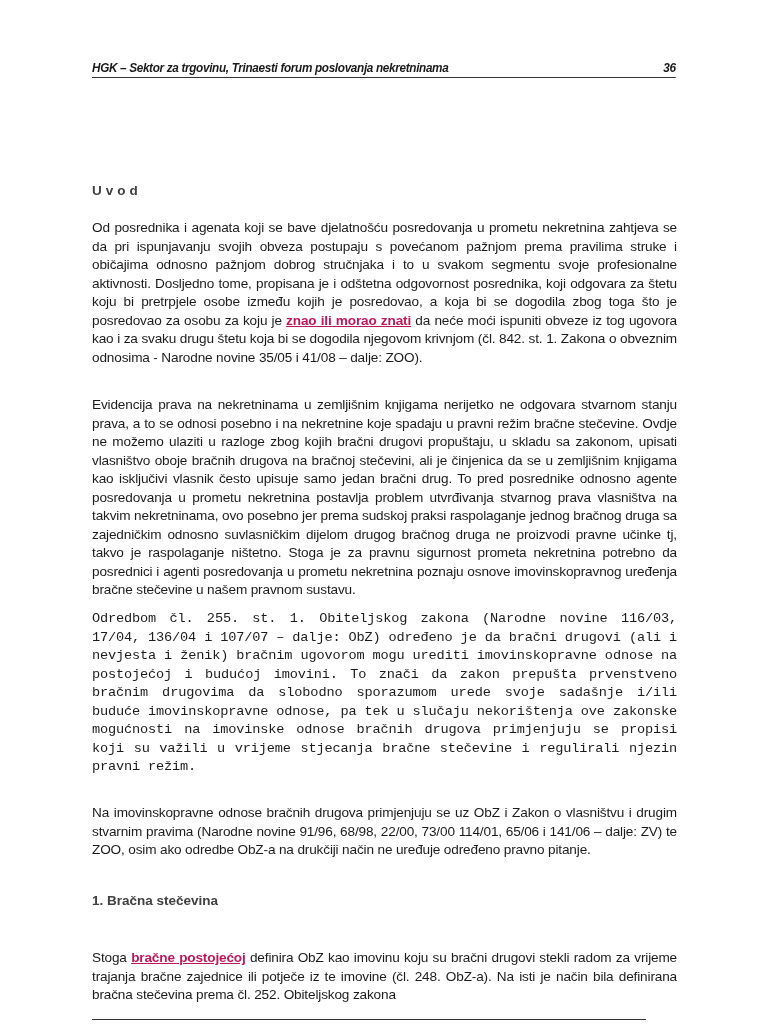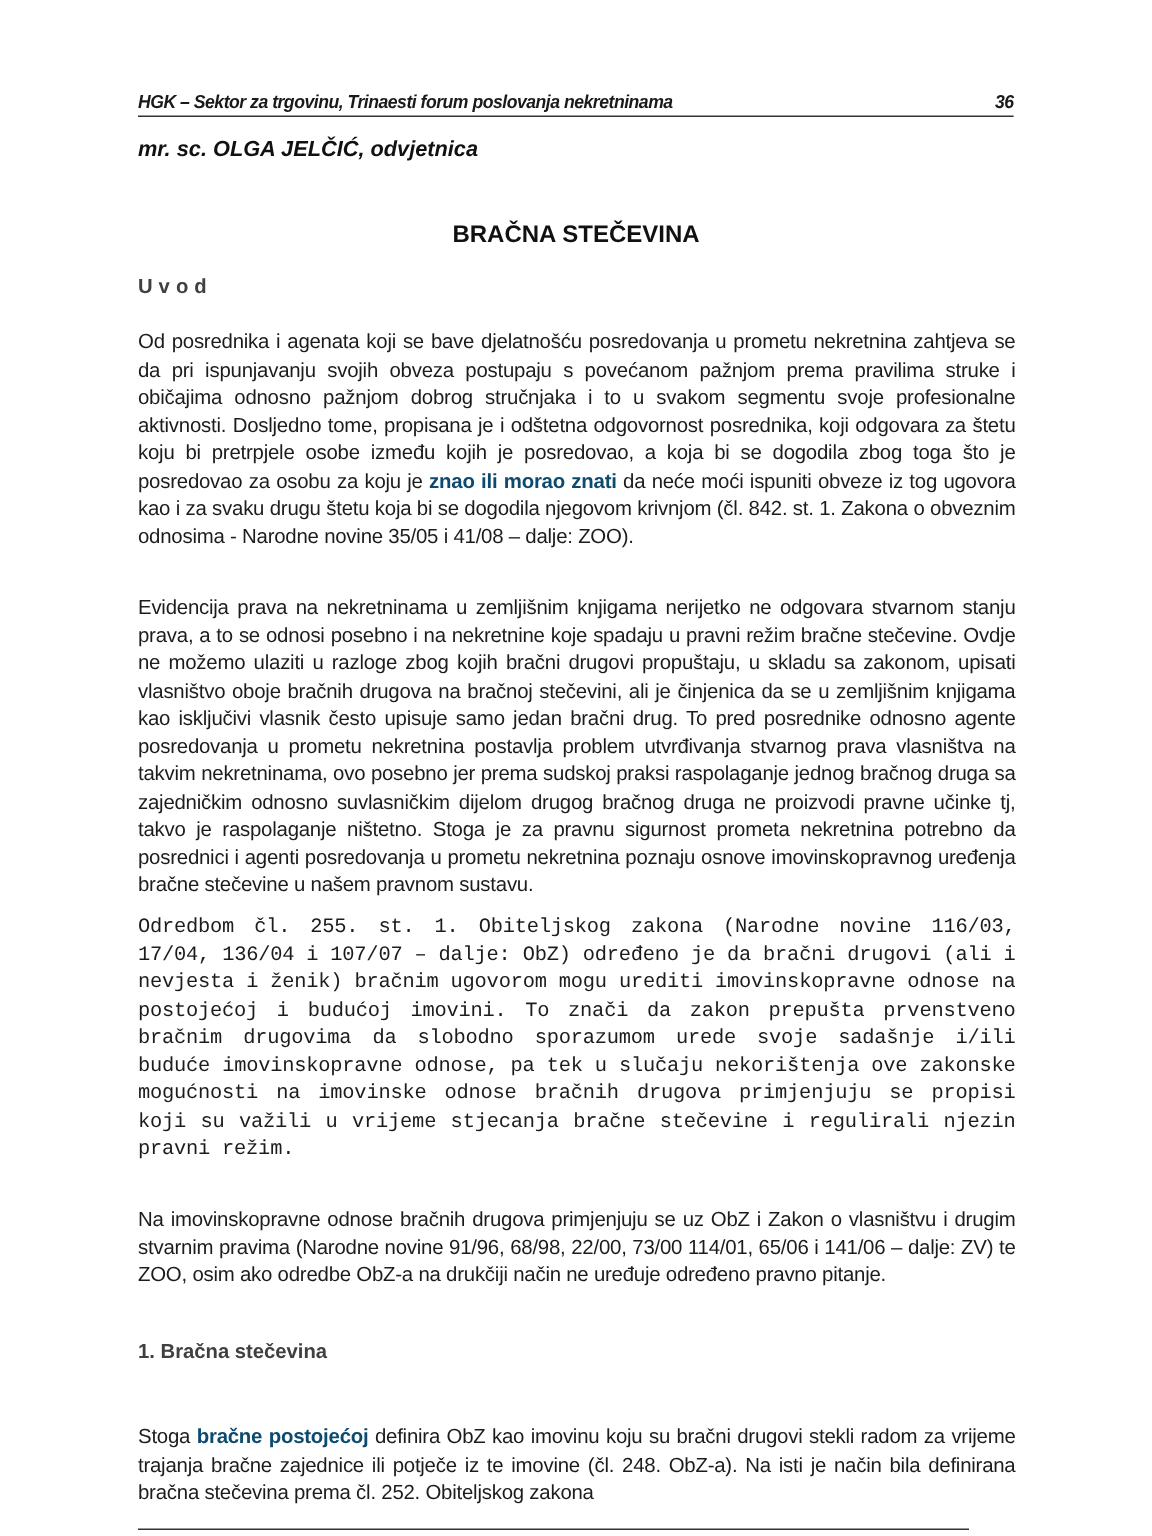--- a/index.html
+++ b/index.html
@@ -75,21 +75,21 @@
       position: absolute;
       left: 92px;
       width: 585px;
       margin: 0;
       font-size: 13.6px;
       line-height: 18.5px;
       text-align: justify;
       color: #1c1c1c;
       letter-spacing: -0.15px;
     }
-    .para b { color: #0c4a6e; }
+    .para b { color: #be185d; text-decoration: underline; }
     .p1 { top: 219px; }
     .p2 { top: 396px; }
     .p3 { top: 610px; font-family: Liberation Mono, monospace; }
     .p4 { top: 804px; }
     .p5 { top: 949px; }
     .footnote-rule {
       position: absolute;
       left: 92px;
       top: 1019px;
       width: 554px;
@@ -100,23 +100,21 @@
 </head>
 <body>
 
 <div class="page">
 
   <div class="running-header">
     <span class="title">HGK – Sektor za trgovinu, Trinaesti forum poslovanja nekretninama</span>
     <span class="page-num">36</span>
   </div>
 
-  <div class="author">mr. sc. OLGA JELČIĆ, odvjetnica</div>
 
-  <div class="doc-title">BRAČNA STEČEVINA</div>
 
   <div class="section-heading uvod">Uvod</div>
 
   <p class="para p1"><span>Od posrednika i agenata koji se bave djelatnošću posredovanja u prometu nekretnina zahtjeva se da pri ispunjavanju svojih obveza postupaju s povećanom pažnjom prema pravilima struke i običajima odnosno pažnjom dobrog stručnjaka i to u svakom segmentu svoje profesionalne aktivnosti. Dosljedno tome, propisana je i odštetna odgovornost posrednika, koji odgovara za štetu koju bi pretrpjele osobe između kojih je posredovao, a koja bi se dogodila zbog toga što je posredovao za osobu za koju je </span><b>znao ili morao znati</b><span> da neće moći ispuniti obveze iz tog ugovora kao i za svaku drugu štetu koja bi se dogodila njegovom krivnjom (čl. 842. st. 1. Zakona o obveznim odnosima - Narodne novine 35/05 i 41/08 – dalje: ZOO).</span></p>
 
   <p class="para p2">Evidencija prava na nekretninama u zemljišnim knjigama nerijetko ne odgovara stvarnom stanju prava, a to se odnosi posebno i na nekretnine koje spadaju u pravni režim bračne stečevine. Ovdje ne možemo ulaziti u razloge zbog kojih bračni drugovi propuštaju, u skladu sa zakonom, upisati vlasništvo oboje bračnih drugova na bračnoj stečevini, ali je činjenica da se u zemljišnim knjigama kao isključivi vlasnik često upisuje samo jedan bračni drug. To pred posrednike odnosno agente posredovanja u prometu nekretnina postavlja problem utvrđivanja stvarnog prava vlasništva na takvim nekretninama, ovo posebno jer prema sudskoj praksi raspolaganje jednog bračnog druga sa zajedničkim odnosno suvlasničkim dijelom drugog bračnog druga ne proizvodi pravne učinke tj, takvo je raspolaganje ništetno. Stoga je za pravnu sigurnost  prometa nekretnina potrebno da posrednici i agenti posredovanja u prometu nekretnina poznaju osnove imovinskopravnog uređenja bračne stečevine u našem pravnom sustavu.</p>
 
   <p class="para p3">Odredbom čl. 255. st. 1. Obiteljskog zakona (Narodne novine 116/03, 17/04, 136/04 i 107/07 – dalje: ObZ) određeno je da bračni drugovi (ali i nevjesta i ženik) bračnim ugovorom mogu urediti imovinskopravne odnose na postojećoj i budućoj imovini. To znači da  zakon prepušta prvenstveno bračnim drugovima da slobodno sporazumom urede svoje sadašnje i/ili buduće imovinskopravne odnose, pa tek u slučaju nekorištenja ove zakonske mogućnosti na imovinske odnose bračnih drugova primjenjuju se propisi koji su važili u vrijeme stjecanja bračne stečevine i regulirali njezin pravni režim.</p>
 
   <p class="para p4">Na imovinskopravne odnose bračnih drugova primjenjuju se uz ObZ i Zakon o vlasništvu i drugim stvarnim pravima (Narodne novine 91/96, 68/98, 22/00, 73/00 114/01, 65/06 i 141/06 – dalje: ZV) te ZOO, osim ako odredbe ObZ-a na drukčiji način ne uređuje određeno pravno pitanje.</p>

